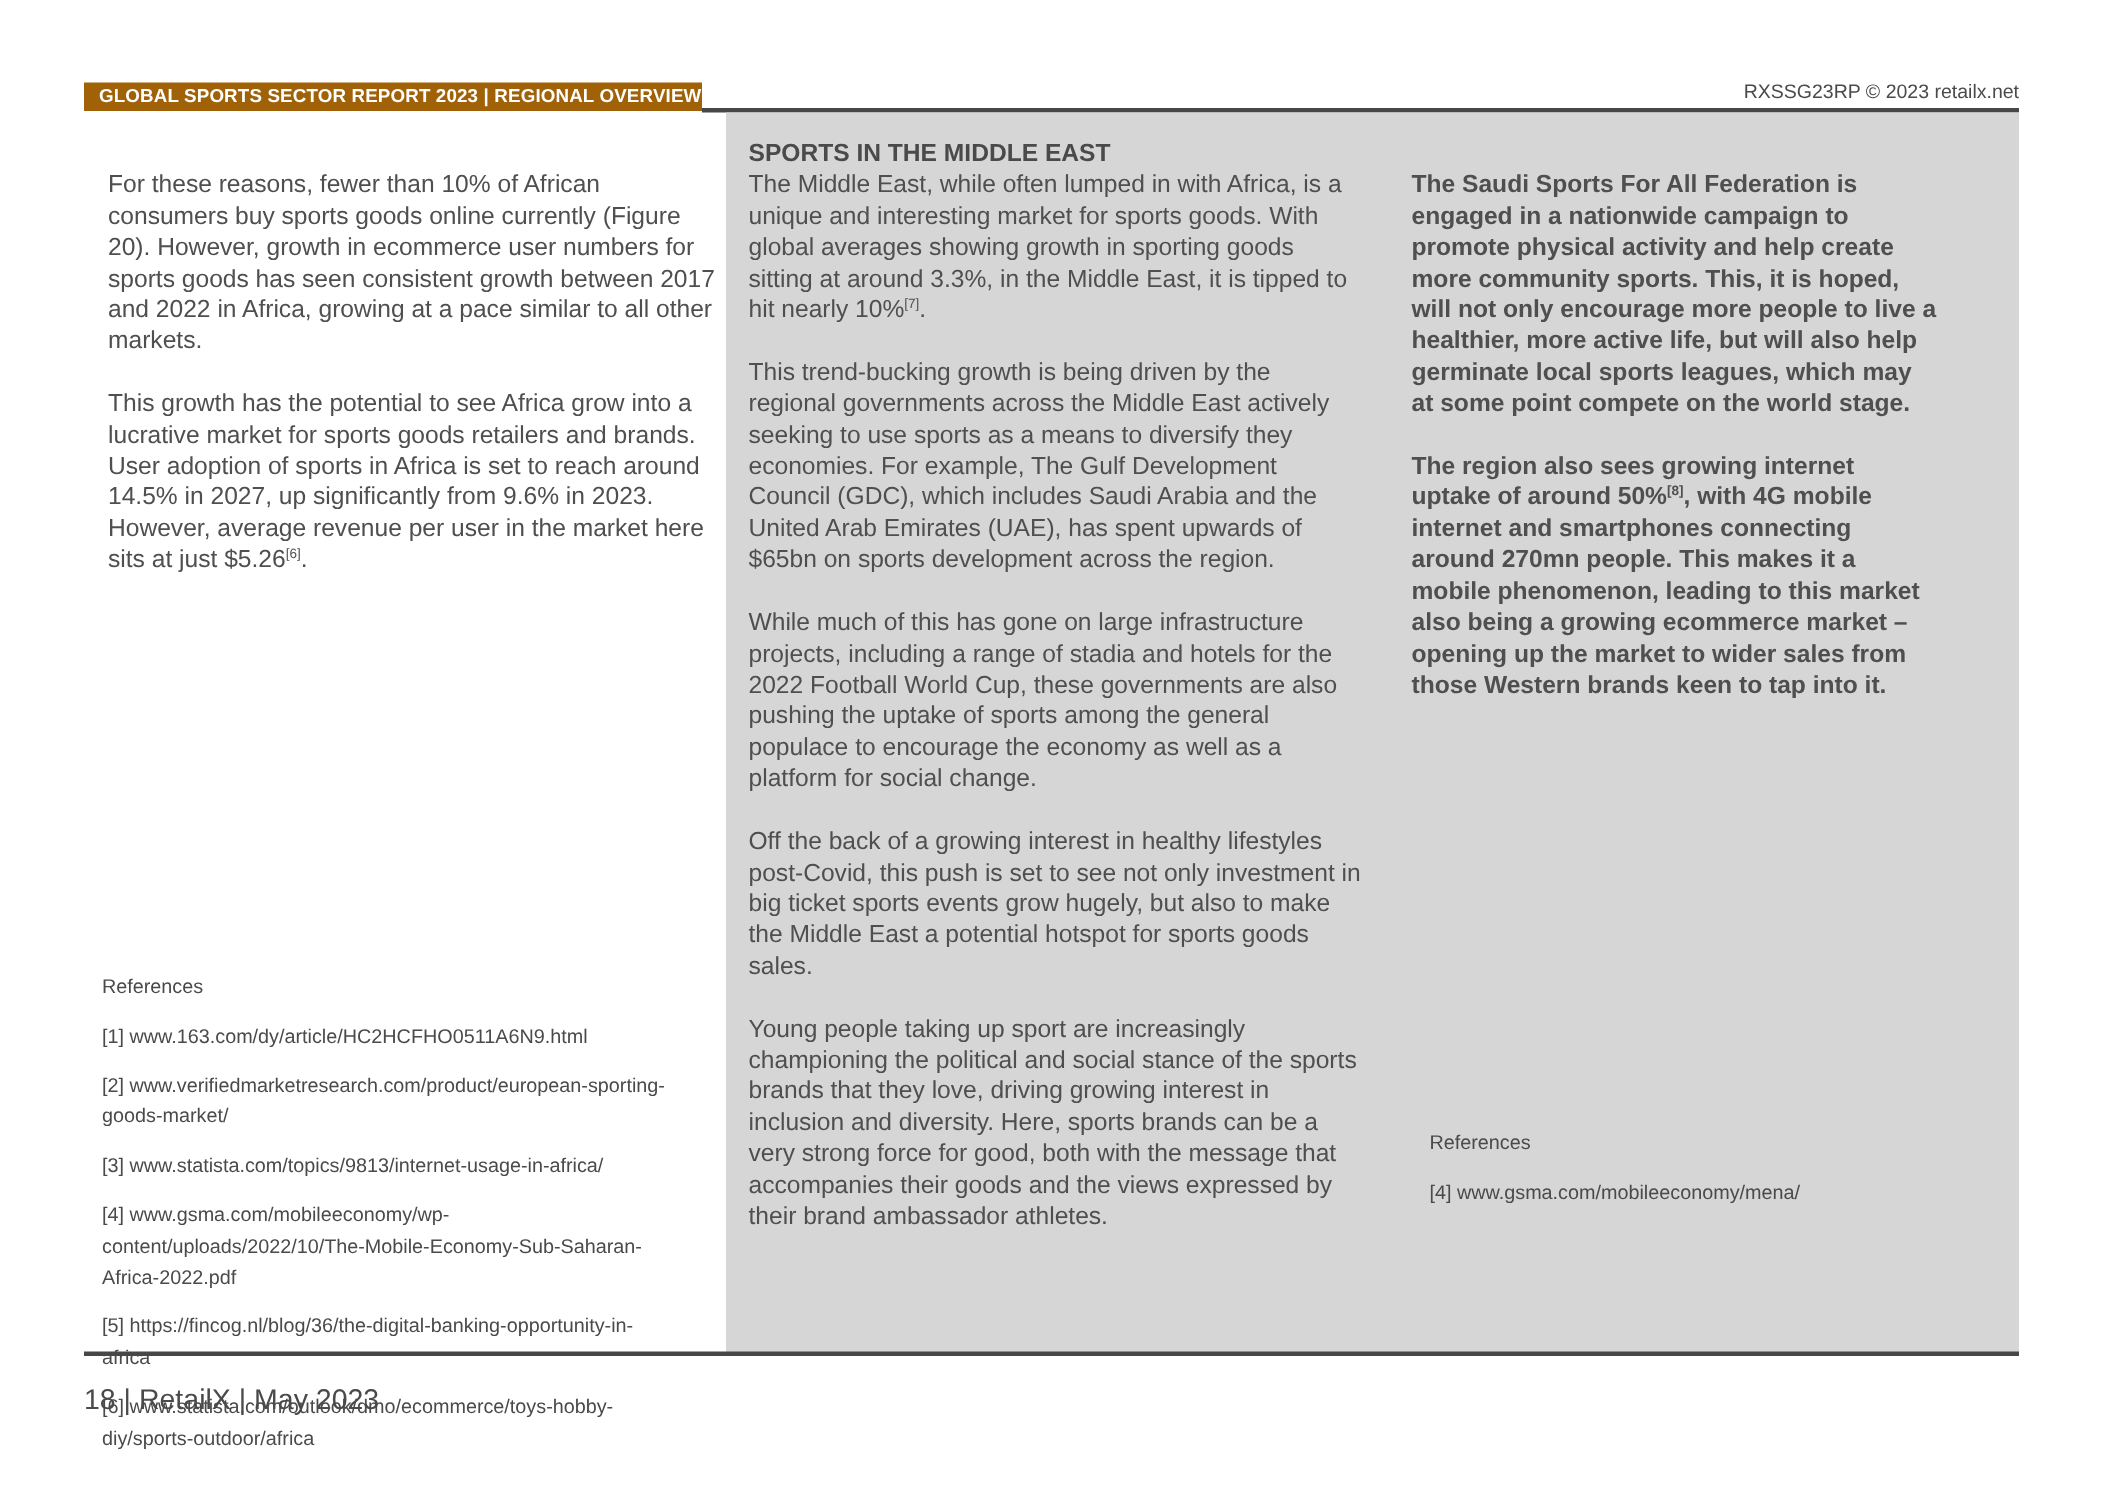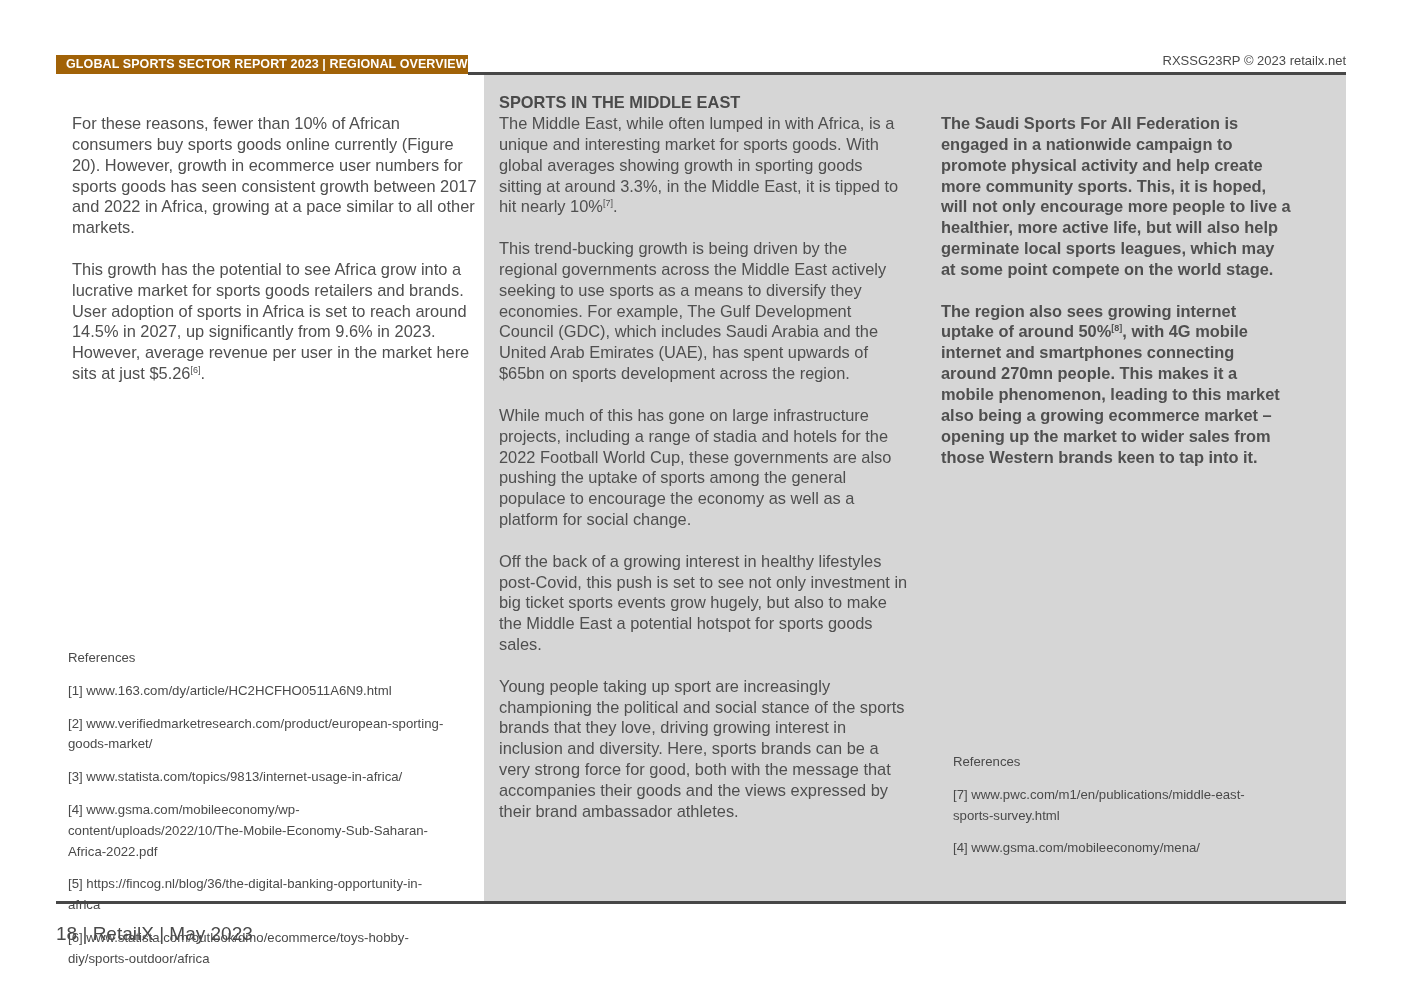--- a/index.html
+++ b/index.html
@@ -91,18 +91,17 @@
   <p>Young people taking up sport are increasingly championing the political and social stance of the sports brands that they love, driving growing interest in inclusion and diversity. Here, sports brands can be a very strong force for good, both with the message that accompanies their goods and the views expressed by their brand ambassador athletes.</p>
 </div>
 
 <div class="col col-right">
   <p>The Saudi Sports For All Federation is engaged in a nationwide campaign to promote physical activity and help create more community sports. This, it is hoped, will not only encourage more people to live a healthier, more active life, but will also help germinate local sports leagues, which may at some point compete on the world stage.</p>
   <p><span>The region also sees growing internet uptake of around 50%</span><sup>[8]</sup><span>, with 4G mobile internet and smartphones connecting around 270mn people. This makes it a mobile phenomenon, leading to this market also being a growing ecommerce market – opening up the market to wider sales from those Western brands keen to tap into it.</span></p>
 </div>
 
 <div class="refs refs-right">
   <div>References</div>
-  <div>[7] www.pwc.com/m1/en/publications/middle-east-sports-survey.html</div>
   <div>[4] www.gsma.com/mobileeconomy/mena/</div>
 </div>
 
 <div class="footer-rule"></div>
 <div class="footer-text">18 | RetailX | May 2023</div>
 
 </body></html>

